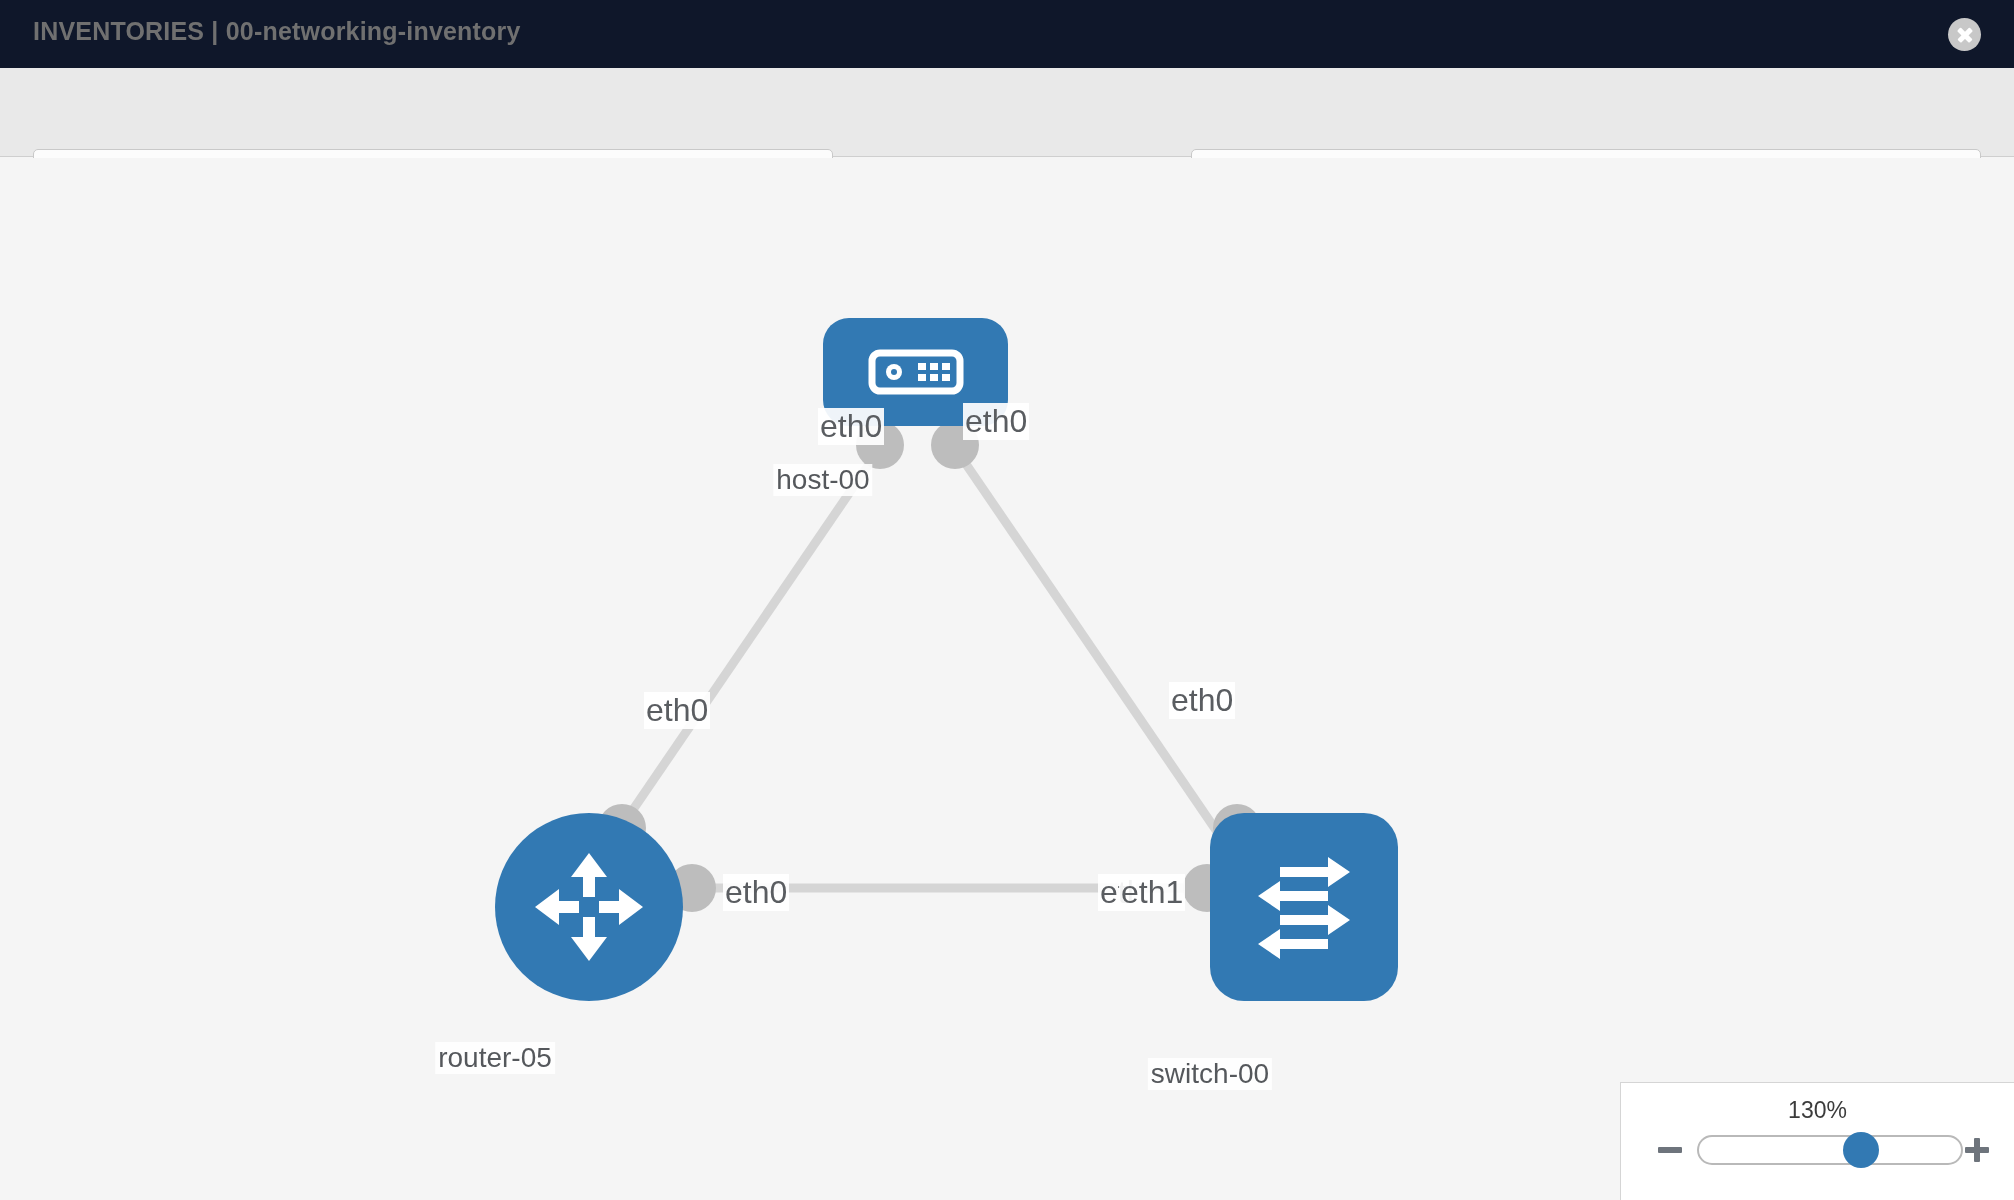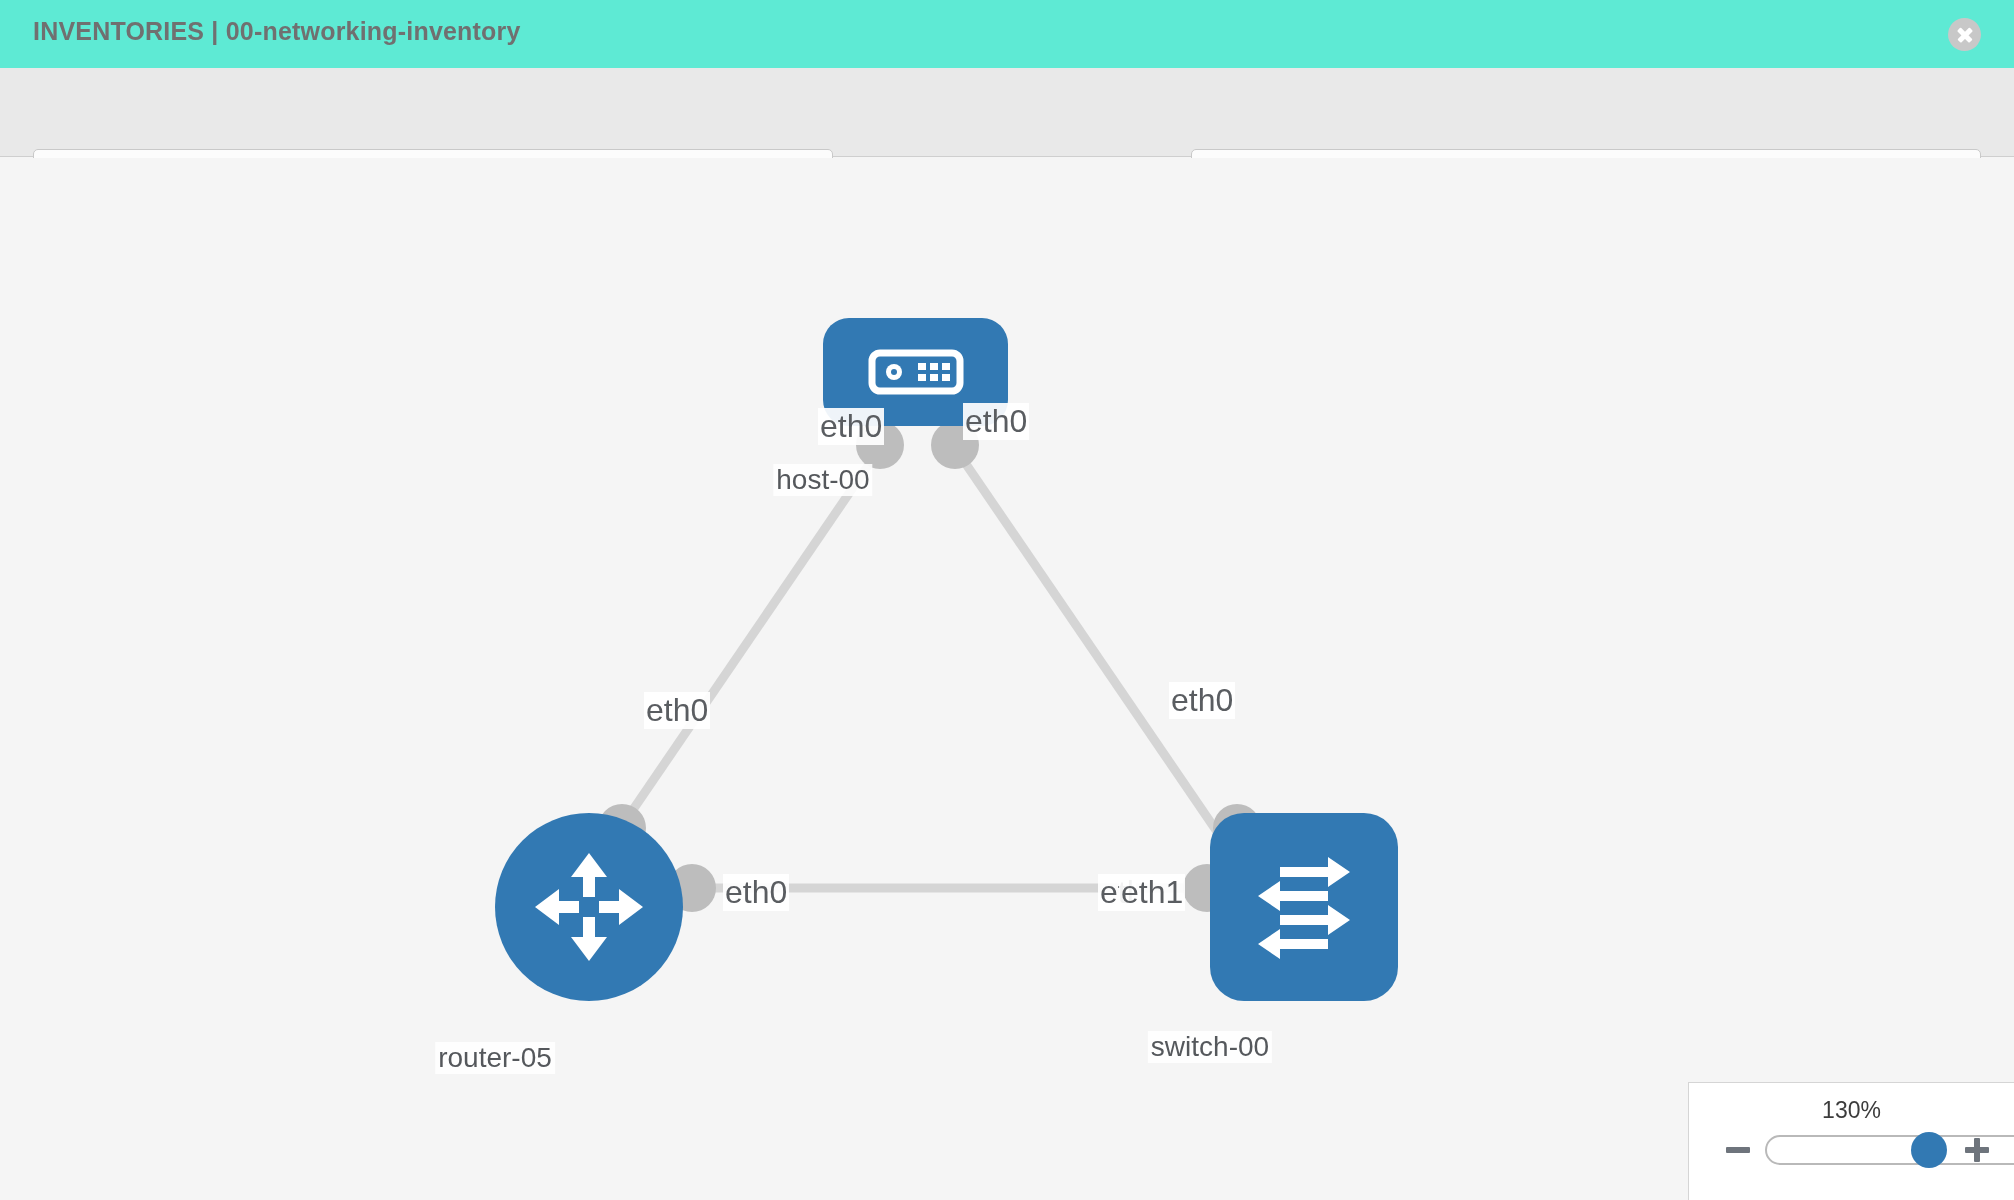--- a/index.html
+++ b/index.html
@@ -7,21 +7,21 @@
     width: 2014px; height: 1200px;
     background: #f5f5f5;
     font-family: "Liberation Sans", sans-serif;
     overflow: hidden;
   }
 
   
   .header {
     position: absolute; left: 0; top: 0;
     width: 2014px; height: 88px;
-    background: #5eead4;
+    background: #0f172a;
     border-bottom: 1px solid #d7d7d7;
   }
   .breadcrumb {
     position: absolute; left: 33px; top: 17px;
     font-size: 25px; font-weight: bold;
     color: #707070; letter-spacing: .2px;
     white-space: nowrap;
   }
   .close-btn {
     position: absolute; right: 33px; top: 18px;
@@ -108,35 +108,35 @@
   #node-host .node-label { left: 50%; top: 110px; transform: translateX(-50%); }
 
   
   #node-router { left: 495px; top: 655px; }
   #node-router .node-shape { width: 188px; height: 188px; border-radius: 50%; }
   #node-router .node-label { left: 50%; top: 193px; transform: translateX(-50%); }
 
   
   #node-switch { left: 1210px; top: 655px; }
   #node-switch .node-shape { width: 188px; height: 188px; border-radius: 34px; }
-  #node-switch .node-label { left: 50%; top: 182px; transform: translateX(-50%); text-align: right; }
+  #node-switch .node-label { left: 50%; top: 209px; transform: translateX(-50%); text-align: right; }
 
   
   .iface-label {
     position: absolute;
     font-size: 32px; color: #5a5d61;
     background: rgba(255,255,255,.92);
     padding: 0 2px;
     white-space: nowrap;
   }
 
   
   .zoom-panel {
     position: absolute; right: 0; bottom: 0;
-    width: 326px; height: 118px;
+    width: 394px; height: 118px;
     background: #ffffff;
     border: 1px solid #d5d5d5;
     border-right: none; border-bottom: none;
   }
   .zoom-value {
     position: absolute; left: 50%; top: 14px;
     transform: translateX(-50%);
     font-size: 23px; color: #3c3c3c;
   }
   .zoom-minus, .zoom-plus {

